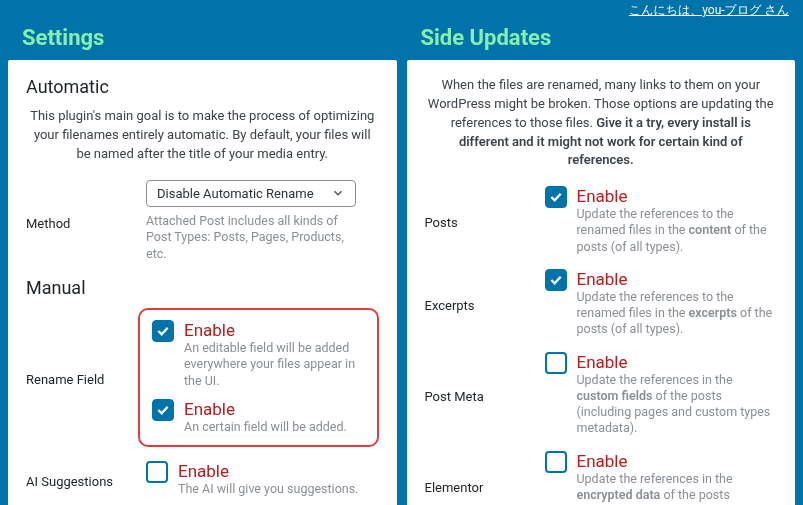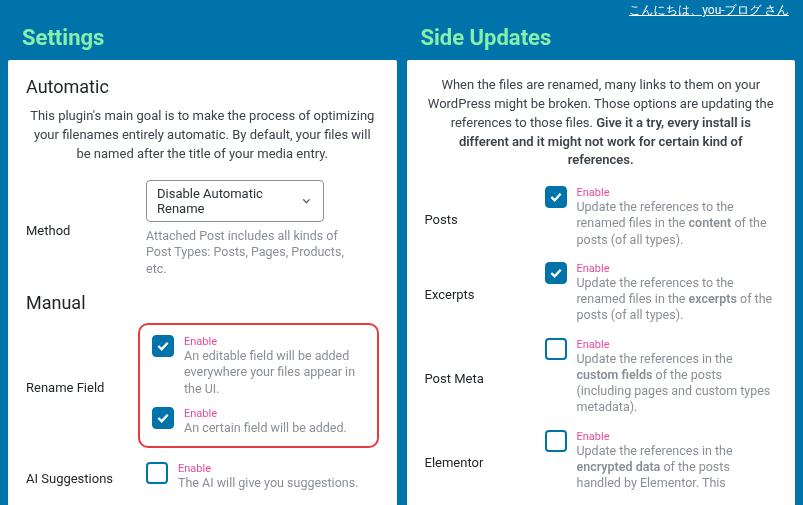--- a/index.html
+++ b/index.html
@@ -70,21 +70,21 @@
   .row-content {
     flex: 1;
   }
   .select {
     display: flex;
     align-items: center;
     justify-content: space-between;
     border: 1px solid #8c8f94;
     border-radius: 4px;
     padding: 5px 10px;
-    width: 178px;
+    width: 210px;
     background: #fff;
     color: #2c3338;
     font-size: 13px;
     cursor: pointer;
   }
   .chevron {
     width: 14px; height: 14px;
   }
   .help {
     color: #8a8f96;
@@ -117,22 +117,22 @@
     background: #0073aa;
     border: 1px solid #0073aa;
   }
   .checkbox.unchecked {
     background: #fff;
     border: 2px solid #0073aa;
   }
   .checkbox svg { width: 16px; height: 16px; }
   .check-text { flex: 1; }
   .check-label {
-    font-size: 11px;
-    color: #ec4899;
+    font-size: 17px;
+    color: #b91c1c;
   }
   .check-desc {
     font-size: 12.5px;
     color: #8a8f96;
     line-height: 1.3;
     max-width: 200px;
   }
   .highlight-box {
     border: 2px solid #e23c3c;
     border-radius: 10px;

